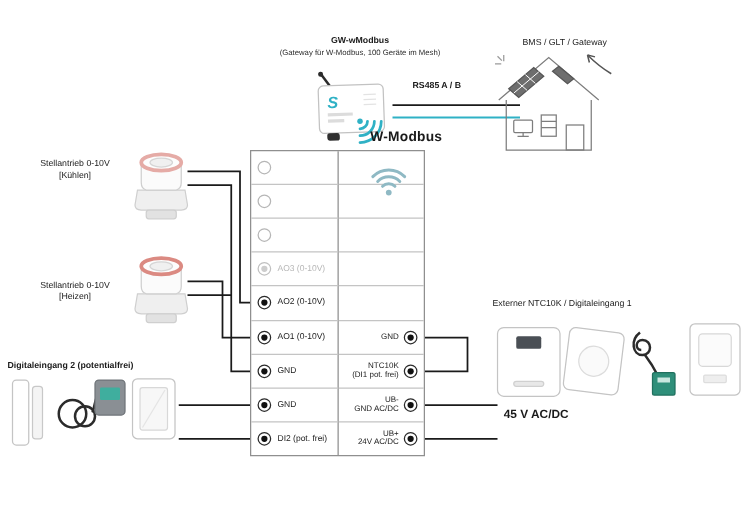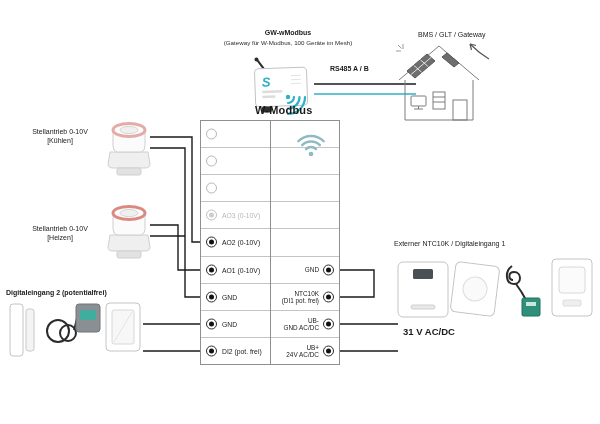--- a/index.html
+++ b/index.html
@@ -31,21 +31,21 @@
   .trow.disabled .tlabel{color:#b6b6b6}
   .rlabel{position:absolute;right:20px;top:50%;transform:translateY(-50%);
           font-size:6.4px;line-height:7.4px;text-align:right;white-space:nowrap}
   .rlabel span{display:block}
 
   
   .gw-title{left:193px;top:29px;width:190px;text-align:center;font-size:7px;font-weight:bold}
   .gw-sub{left:193px;top:39px;width:190px;text-align:center;font-size:6.2px;color:#2a2a2a}
   .bms-label{left:418px;top:31px;font-size:7px}
   .rs485-label{left:330px;top:65px;font-size:7px;font-weight:bold}
-  .wmodbus-label{left:255px;top:104px;width:140px;text-align:left;font-size:11px;font-weight:bold;letter-spacing:.2px}
+  .wmodbus-label{left:255px;top:104px;width:140px;text-align:center;font-size:11px;font-weight:bold;letter-spacing:.2px}
   .lbl-act{width:84px;text-align:center;font-size:7px;line-height:9px}
   .lbl-act1{left:18px;top:127px}
   .lbl-act2{left:18px;top:224px}
   .lbl-di2{left:6px;top:289px;font-size:7px;font-weight:bold}
   .lbl-ext{left:394px;top:240px;font-size:7px}
   .lbl-power{left:403px;top:326px;font-size:9.5px;font-weight:bold}
 </style>
 </head>
 <body>
 
@@ -254,21 +254,21 @@
     <rect x="38" y="10" width="16" height="10" rx="1" fill="#3fae9e"></rect>
   </svg>
 
   <svg class="abs" style="left:105px;top:302px" width="36" height="50" viewBox="0 0 36 50">
     <rect x="1" y="1" width="34" height="48" rx="4" fill="#fff" stroke="#c4c4c4"></rect>
     <rect x="7" y="8" width="22" height="34" rx="2" fill="#f7f7f7" stroke="#d8d8d8"></rect>
     <path d="M9 40 L27 10" stroke="#e4e4e4" fill="none"></path>
   </svg>
 
   <div class="abs lbl-ext">Externer NTC10K / Digitaleingang 1</div>
-  <div class="abs lbl-power">31 V AC/DC</div>
+  <div class="abs lbl-power">45 V AC/DC</div>
 
   <svg class="abs" style="left:397px;top:261px" width="52" height="57" viewBox="0 0 52 57">
     <rect x="1" y="1" width="50" height="55" rx="5" fill="#fff" stroke="#c4c4c4"></rect>
     <rect x="16" y="8" width="20" height="10" rx="1.5" fill="#4a4f55"></rect>
     <rect x="14" y="44" width="24" height="4" rx="2" fill="#e8e8e8" stroke="#d0d0d0"></rect>
   </svg>
 
   <svg class="abs" style="left:452px;top:263px;transform:rotate(7deg)" width="46" height="52" viewBox="0 0 46 52">
     <rect x="1" y="1" width="44" height="50" rx="5" fill="#fff" stroke="#c4c4c4"></rect>
     <circle cx="23" cy="26" r="12" fill="#fafafa" stroke="#dcdcdc"></circle>

